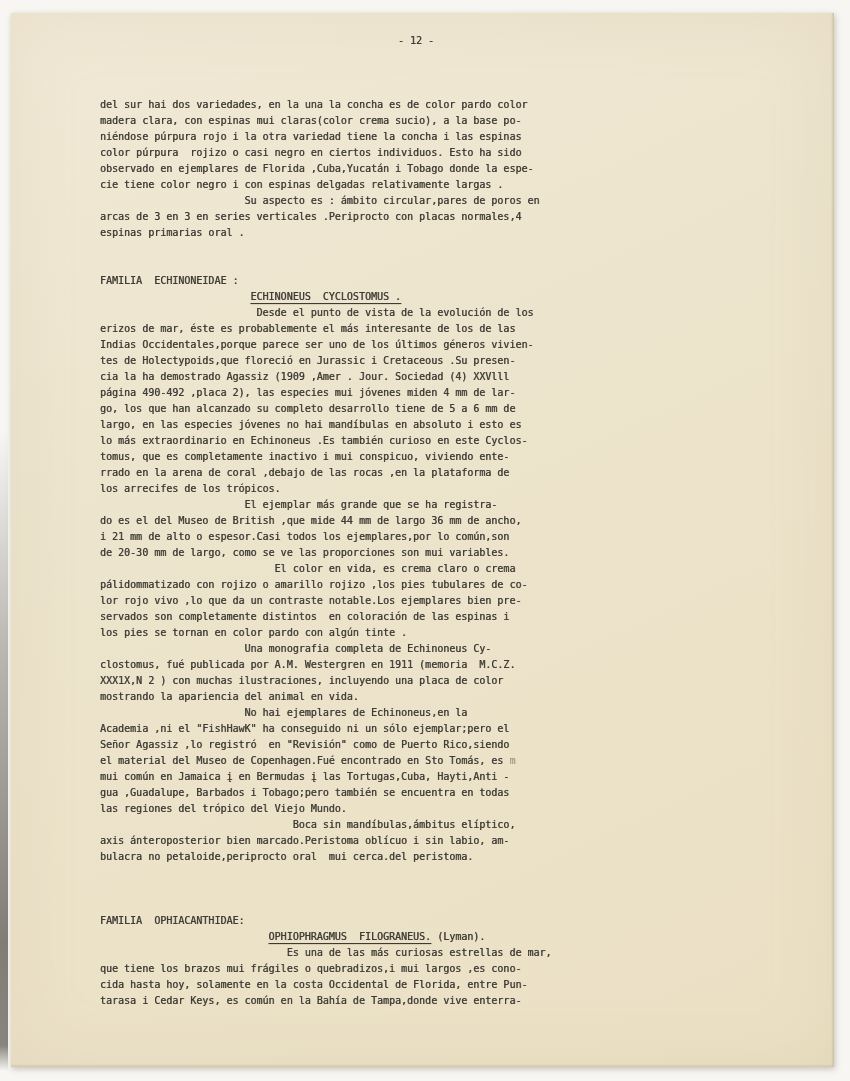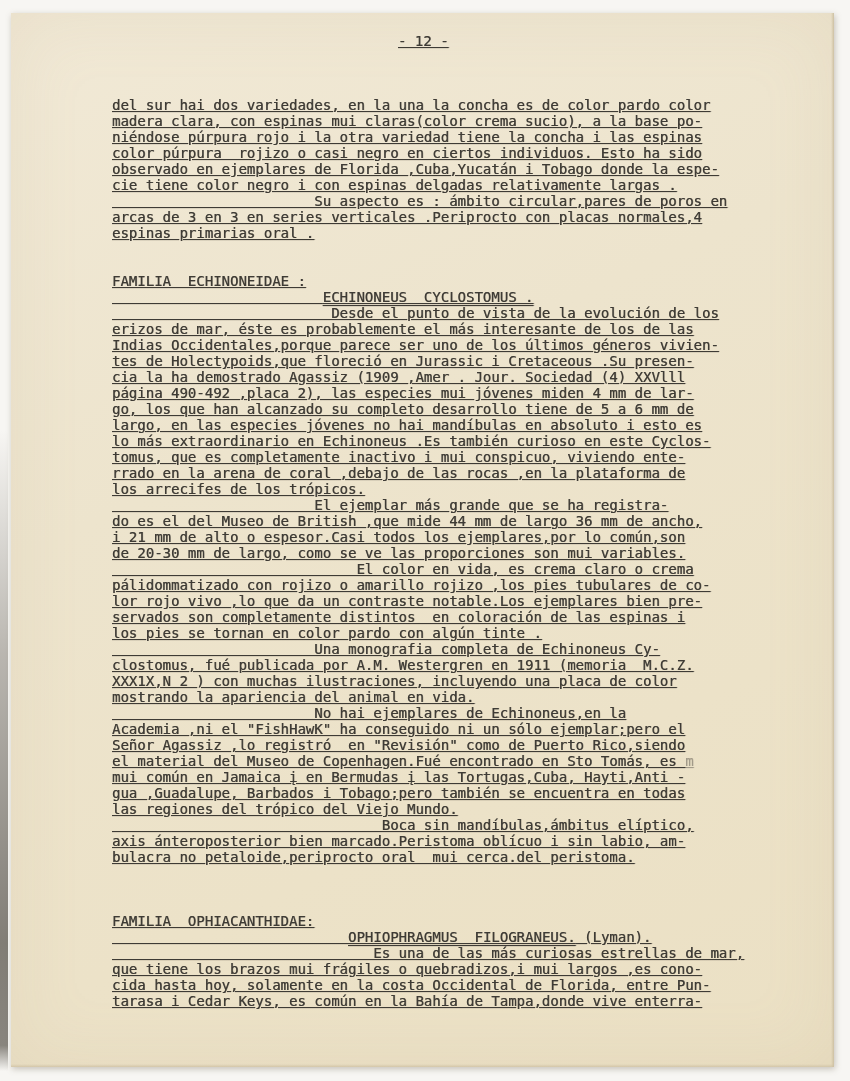--- a/index.html
+++ b/index.html
@@ -22,26 +22,25 @@
   .sheet::after {
     content:""; position:absolute; right:0; top:0; bottom:0; width:3px;
     background:linear-gradient(to right, rgba(207,194,165,0), #cdc0a2);
   }
   .sheet::before {
     content:""; position:absolute; left:0; right:0; bottom:0; height:3px;
     background:linear-gradient(to bottom, rgba(207,194,165,0), #d3c6a9);
   }
   .pagenum, .text {
     color:#3e3b35;
-    font-size:14px; line-height:16px;
+    font-size:10px; line-height:16px;
     text-shadow:0.5px 0 0 rgba(62,59,53,.55), 0 0.4px 0 rgba(62,59,53,.3);
-    text-decoration:underline;
   }
   .pagenum { position:absolute; left:387px; top:20px; white-space:pre; }
-  .text { position:absolute; left:89px; top:20px; white-space:pre;margin-left:12px; }
+  .text { position:absolute; left:89px; top:20px; white-space:pre; }
   .line { height:16px; }
   .u { text-decoration:underline; text-underline-offset:2.5px; text-decoration-thickness:1.4px; }
   .f { opacity:.42; }
 </style>
 </head>
 <body>
 
 <div class="scan">
   <div class="edge-artifact"></div>
   <div class="sheet">

